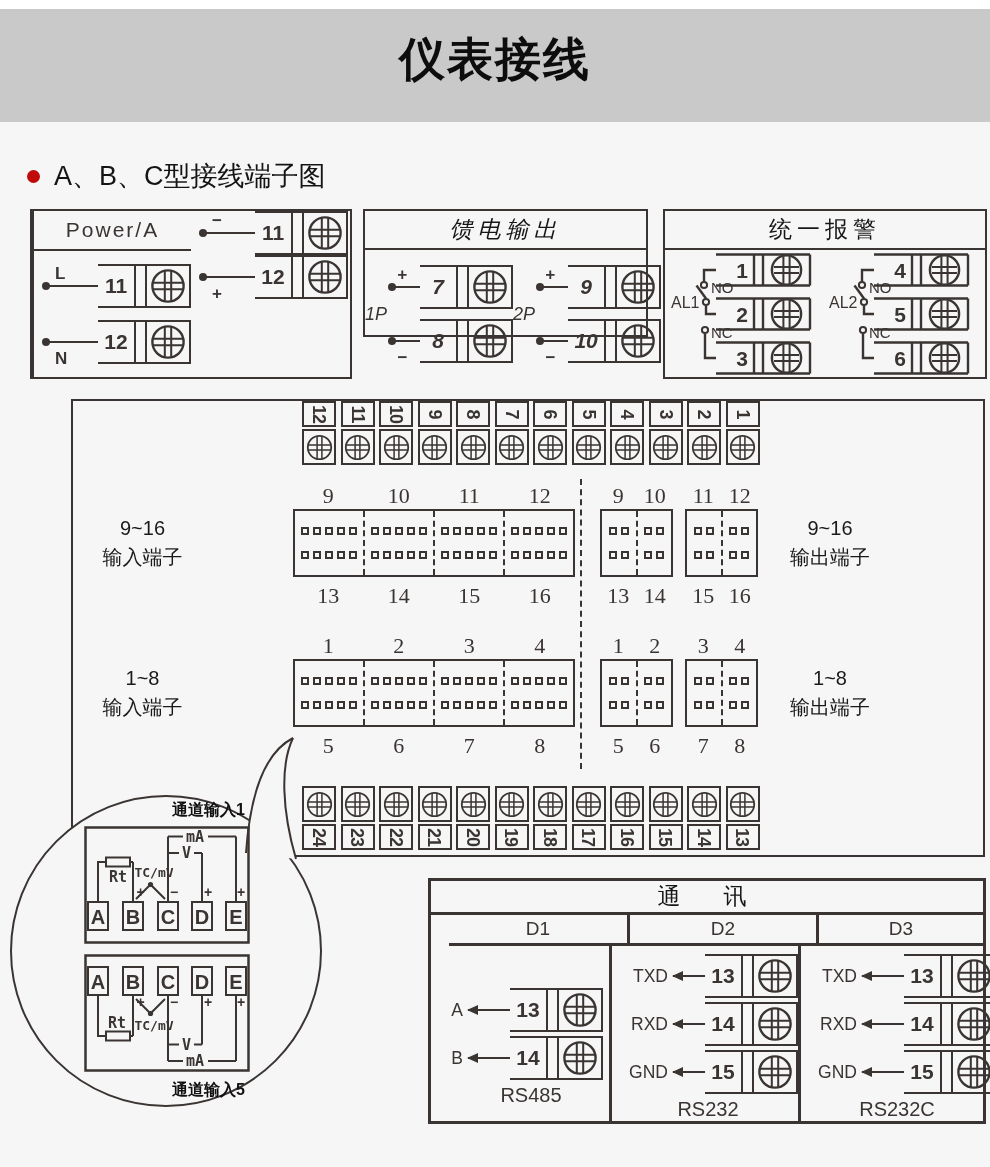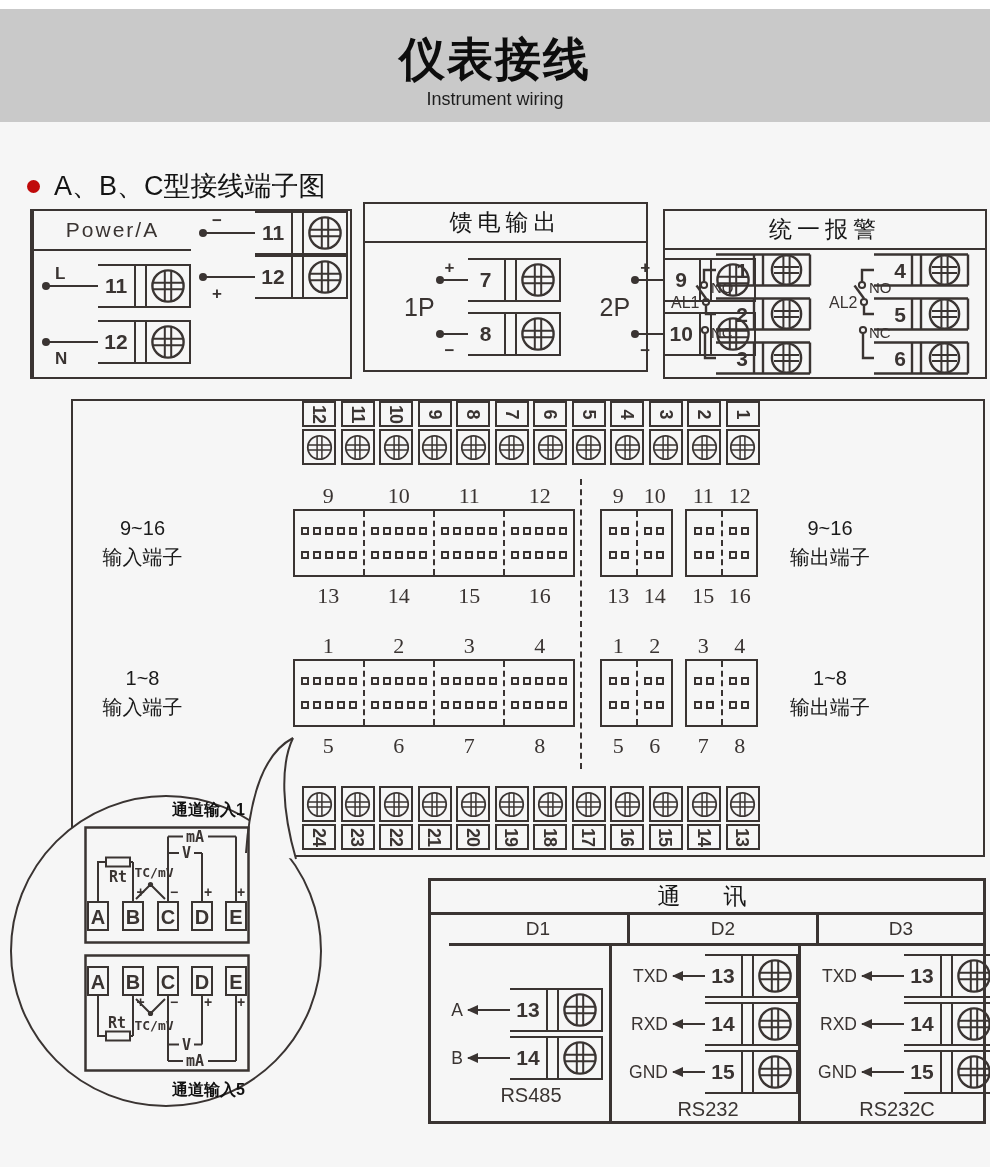--- a/index.html
+++ b/index.html
@@ -5,21 +5,21 @@
   :root{ --ln:#3a3432; --bg:#f6f6f6; --band:#c9c9c9; }
   html,body{margin:0;padding:0;}
   body{font-family:"Liberation Sans","DejaVu Sans",sans-serif;color:var(--ln);}
   .page{position:relative;width:990px;height:1167px;background:#ffffff;overflow:hidden;}
   .content-bg{position:absolute;left:0;top:122px;width:990px;height:1045px;background:var(--bg);}
   
   .band{position:absolute;left:0;top:9px;width:990px;height:113px;background:var(--band);text-align:center;}
   .band-title{padding-top:20px;font-size:46px;font-weight:bold;color:#0d0d0d;letter-spacing:2px;}
   .band-sub{font-size:18px;color:#1d1d1d;margin-top:-2px;}
   
-  .sect{position:absolute;left:27px;top:168px;display:flex;align-items:center;gap:14px;}
+  .sect{position:absolute;left:27px;top:158px;display:flex;align-items:center;gap:14px;}
   .sect-dot{width:13px;height:13px;border-radius:50%;background:#c00a0a;}
   .sect-title{font-size:27px;color:#141414;}
   
   .tbox{position:absolute;border:2.5px solid var(--ln);box-sizing:border-box;}
   .box-title{height:39px;border-bottom:2.5px solid var(--ln);display:flex;align-items:center;justify-content:center;
              font-size:23px;letter-spacing:5px;box-sizing:border-box;color:#161616;}
   
   #power-box{left:30px;top:209px;width:322px;height:170px;display:grid;grid-template-columns:1fr 1fr;grid-template-rows:40px 1fr;}
   .tb-h{border-bottom:2.5px solid var(--ln);display:flex;align-items:center;justify-content:center;font-size:21px;letter-spacing:2px;}
   .bl{border-left:2.5px solid var(--ln);}
@@ -28,24 +28,24 @@
   .t-row{display:flex;align-items:center;}
   .wirewrap{position:relative;width:54px;height:0;border-top:2.5px solid var(--ln);}
   .dot{position:absolute;left:-2px;top:-5px;width:8px;height:8px;border-radius:50%;background:var(--ln);}
   .sign{position:absolute;left:11px;font-weight:bold;font-size:17px;line-height:1;}
   .above .sign{top:-22px;} .below .sign{top:7px;}
   .assembly{display:inline-flex;align-items:center;height:44px;border-top:2.5px solid var(--ln);border-bottom:2.5px solid var(--ln);box-sizing:border-box;}
   .a-num{min-width:30px;text-align:center;font-weight:bold;font-size:21px;padding:0 3px;}
   .a-strip{width:9px;align-self:stretch;border-left:2.5px solid var(--ln);border-right:2.5px solid var(--ln);}
   .a-screw{align-self:stretch;display:flex;align-items:center;justify-content:center;width:42px;border-right:2.5px solid var(--ln);}
   
-  #feed-box{left:363px;top:202px;width:285px;height:170px;}
+  #feed-box{left:363px;top:209px;width:285px;height:128px;font-style:italic;}
   .feed-body{display:flex;justify-content:space-evenly;align-items:center;height:128px;}
   .feed-group{display:flex;align-items:center;}
-  .fg-label{font-size:25px;margin-right:3px;margin-left:39px;}
+  .fg-label{font-size:18px;margin-right:3px;}
   .fg-rows{display:flex;flex-direction:column;gap:10px;}
   .feed-group .wirewrap{width:30px;} .feed-group .sign{left:7px;}
   
   #alarm-box{left:663px;top:209px;width:324px;height:170px;}
   .alarm-body{display:flex;justify-content:space-between;padding:0 5px;align-items:center;height:128px;}
   .alnum{font:bold 21px "Liberation Sans",sans-serif;}
   .altext{font:16px "Liberation Sans",sans-serif;}
   .alsm{font:15px "Liberation Sans",sans-serif;}
   
   #main-box{left:71px;top:399px;width:914px;height:458px;background:transparent;}
@@ -103,21 +103,20 @@
   .c-footer{width:168px;text-align:center;font-size:20px;margin-top:3px;}
 </style>
 </head>
 <body>
 
 <div class="page">
   <div class="content-bg"></div>
 
   <div class="band">
     <div class="band-title">仪表接线</div>
-    <div class="band-sub">Instrument wiring</div>
   </div>
 
   <div class="sect">
     <span class="sect-dot"></span>
     <span class="sect-title">A、B、C型接线端子图</span>
   </div>
 
   <div class="tbox" id="power-box">
     <div class="tb-h bl">Power/A</div>
     <div class="pcol-rows">

